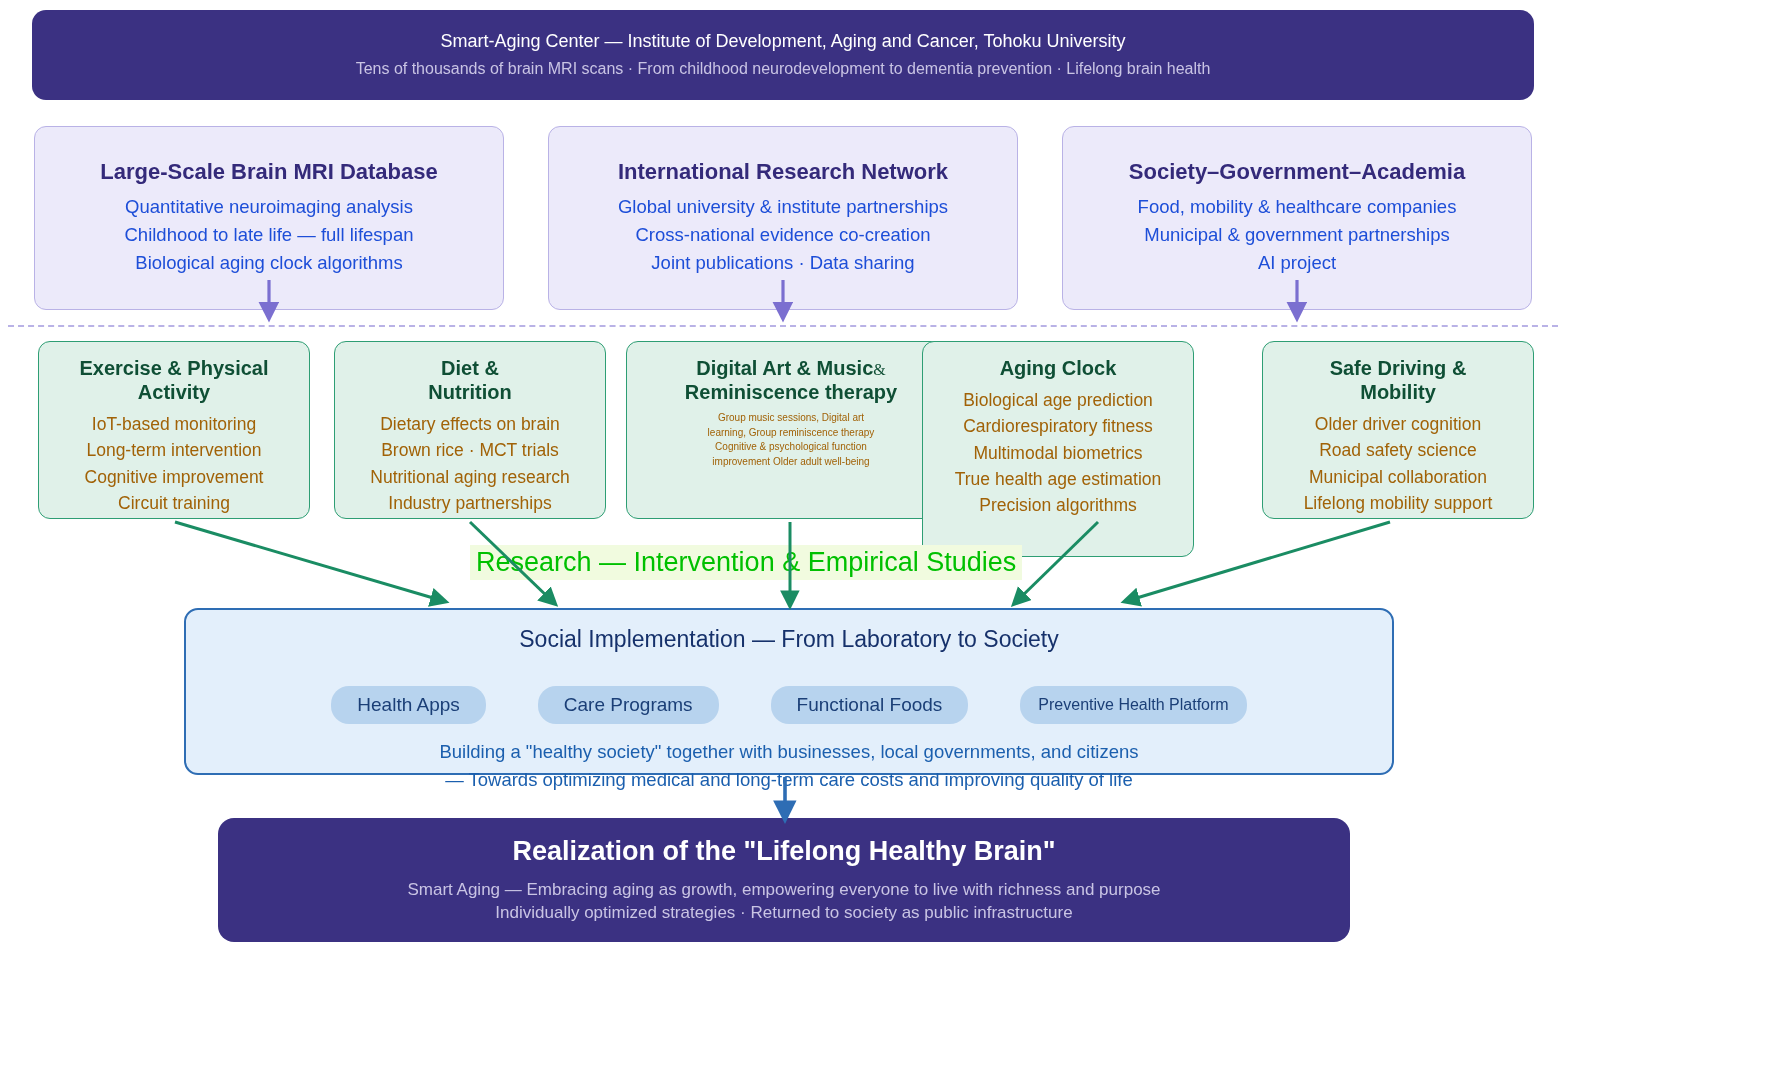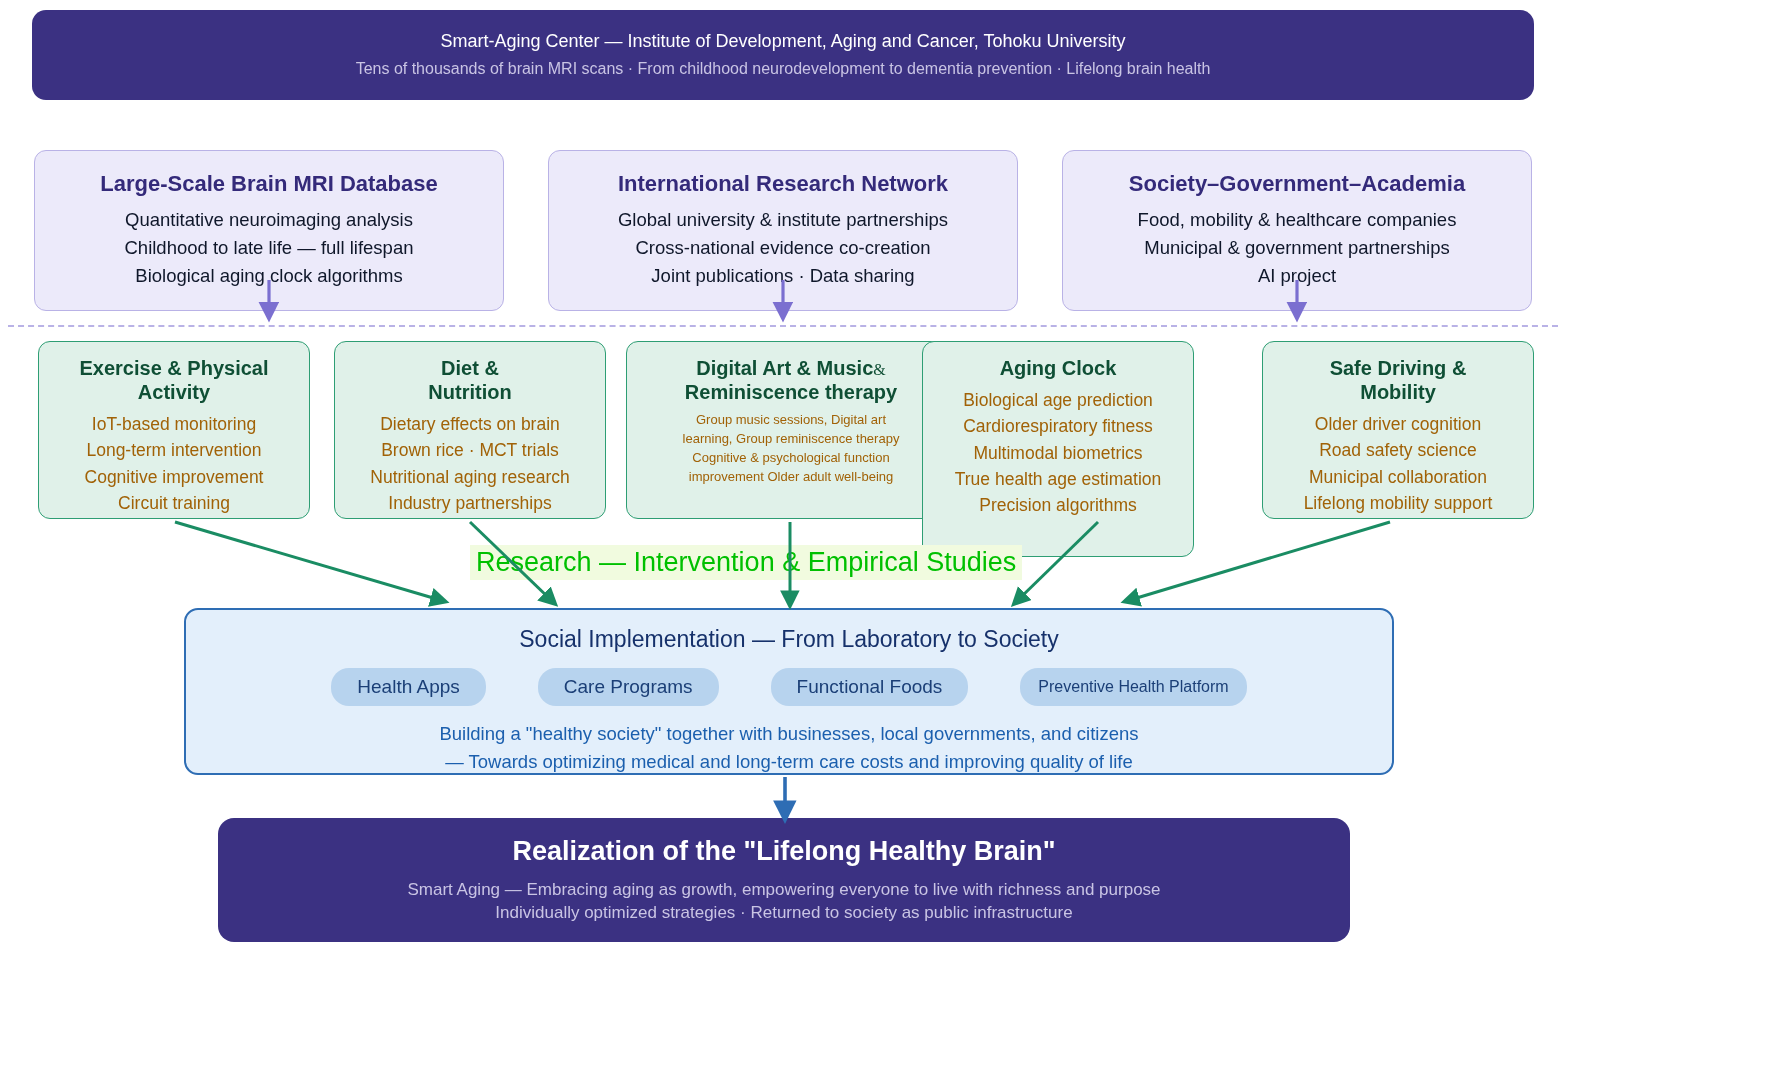--- a/index.html
+++ b/index.html
@@ -57,43 +57,42 @@
   }
   #footer-banner .banner-sub {
     font-size: 17px;
     margin-top: 10px;
   }
 
   
   .card-purple {
     position: absolute;
     top: 126px;
-    height: 161px;
+    height: 184px;
     background: #eceafa;
     border: 1.6px solid #b9b2e6;
     border-radius: 12px;
     display: flex;
     flex-direction: column;
     align-items: center;
     justify-content: center;
     text-align: center;
     box-sizing: border-box;
     padding: 6px 10px;
-    margin-top: 24px;
   }
   .card-purple .c-title {
     font-size: 22px;
     font-weight: bold;
     color: #342a7a;
     margin-bottom: 8px;
     line-height: 1.2;
   }
   .card-purple .c-line {
     font-size: 18.5px;
-    color: #0f172a;
+    color: #1d4ed8;
     line-height: 1.52;
   }
   #purple-0 { left: 34px;   width: 470px; }
   #purple-1 { left: 548px;  width: 470px; }
   #purple-2 { left: 1062px; width: 470px; }
 
   
   #dashed-divider {
     position: absolute;
     left: 8px; top: 325px; width: 1550px; height: 0;
@@ -126,21 +125,21 @@
     font-weight: normal;
     font-family: "Liberation Serif", serif;
   }
   .card-green .c-line {
     font-size: 17.5px;
     color: #a16207;
     line-height: 1.5;
     text-align: center;
   }
   .card-green.dense .c-line {
-    font-size: 13px;
+    font-size: 10px;
     line-height: 1.45;
   }
   #green-0 { left: 38px;   width: 272px; height: 178px; }
   #green-1 { left: 334px;  width: 272px; height: 178px; }
   #green-2 { left: 626px;  width: 330px; height: 178px; }
   #green-3 { left: 922px;  width: 272px; height: 216px; }
   #green-4 { left: 1262px; width: 272px; height: 178px; }
 
   
   #research-label {
@@ -171,21 +170,21 @@
     font-size: 23px;
     font-weight: normal;
     color: #16316b;
     line-height: 1.2;
   }
   #chip-row {
     display: flex;
     align-items: center;
     justify-content: center;
     gap: 52px;
-    margin-top: 14px;
+    margin-top: 32px;
   }
   .chip {
     background: #b7d3ee;
     border-radius: 18px;
     padding: 8px 26px;
     font-size: 19px;
     color: #1b3f77;
     white-space: nowrap;
     line-height: 1.2;
   }

